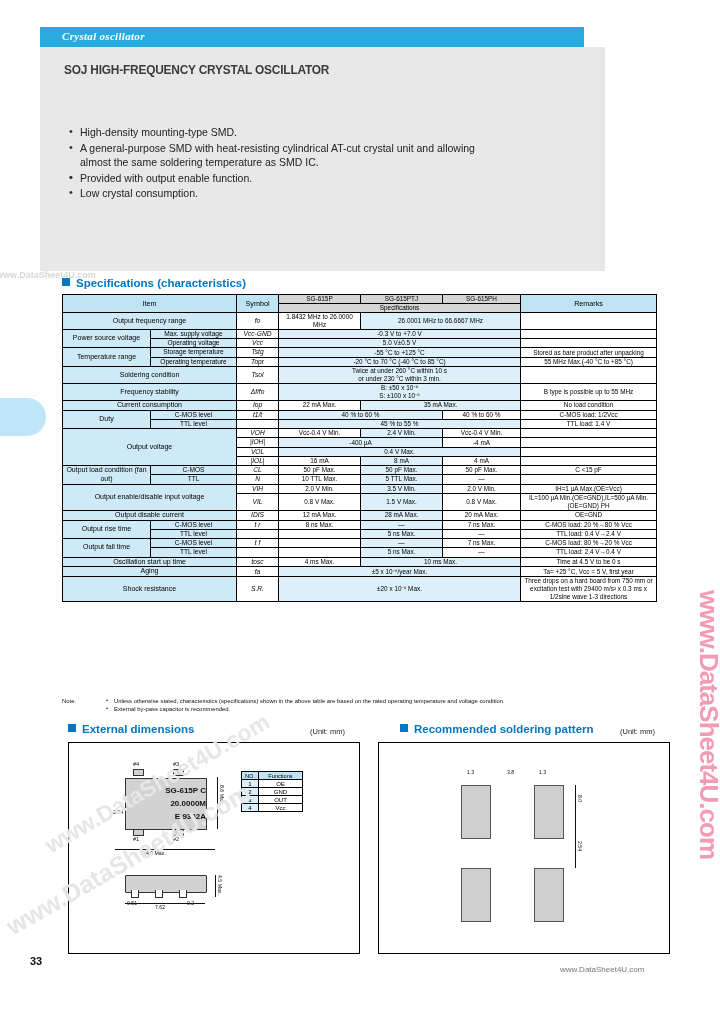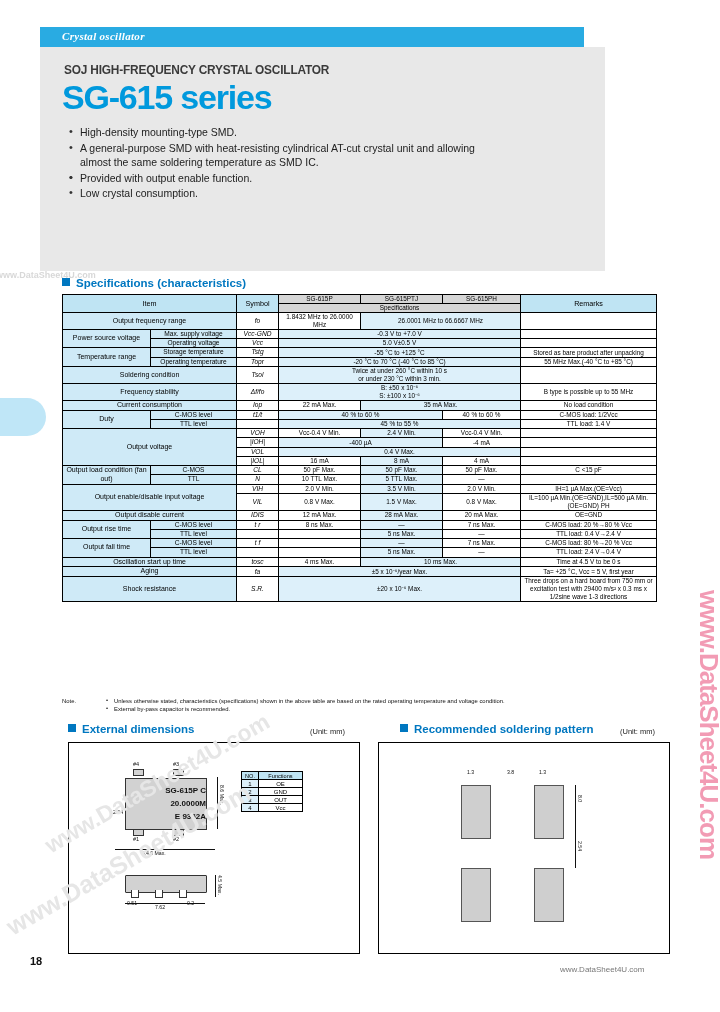--- a/index.html
+++ b/index.html
@@ -131,21 +131,20 @@
 </style>
 </head>
 <body>
 
 <div id="banner">
   <div id="banner-title">Crystal oscillator</div>
 </div>
 
 <div id="hero">
   <div id="kicker">SOJ HIGH-FREQUENCY CRYSTAL OSCILLATOR</div>
-  <div id="series-title">SG-615 series</div>
   <div id="features">
     <div class="feat"><span class="bullet">•</span><span>High-density mounting-type SMD.</span></div>
     <div class="feat"><span class="bullet">•</span><span>A general-purpose SMD with  heat-resisting cylindrical AT-cut crystal unit and allowing almost the same soldering temperature as SMD IC.</span></div>
     <div class="feat"><span class="bullet">•</span></div>
     <div class="feat"><span class="bullet">•</span><span>Provided with output enable function.</span></div>
     <div class="feat"><span class="bullet">•</span><span>Low crystal consumption.</span></div>
   </div>
 </div>
 
 <div id="side-tab"></div>
@@ -459,14 +458,14 @@
   <div class="dimtxt" style="left:160px;top:26px;">1.3</div>
   <div class="dimline" style="left:196px;top:42px;width:0.8px;height:52px;"></div>
   <div class="dimtxt vtxt" style="left:198px;top:52px;">8.0</div>
   <div class="dimline" style="left:196px;top:94px;width:0.8px;height:31px;"></div>
   <div class="dimtxt vtxt" style="left:198px;top:98px;">2.54</div>
 </div>
 
 <div class="wm" id="wm-diag1">www.DataSheet4U.com</div>
 <div class="wm" id="wm-diag2">www.DataSheet4U.com</div>
 <div id="wm-right">www.DataSheet4U.com</div>
-<div id="page-num">18</div>
+<div id="page-num">33</div>
 <div id="footer-url">www.DataSheet4U.com</div>
 
 </body></html>

